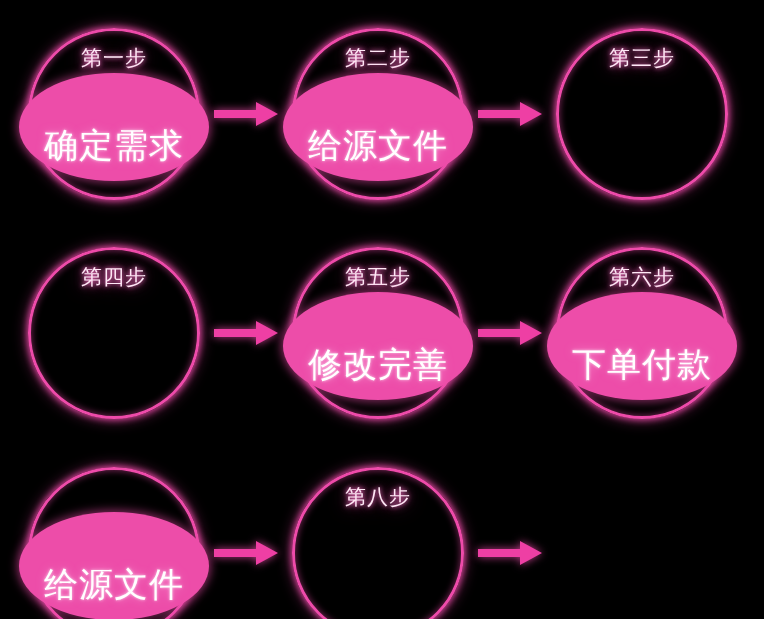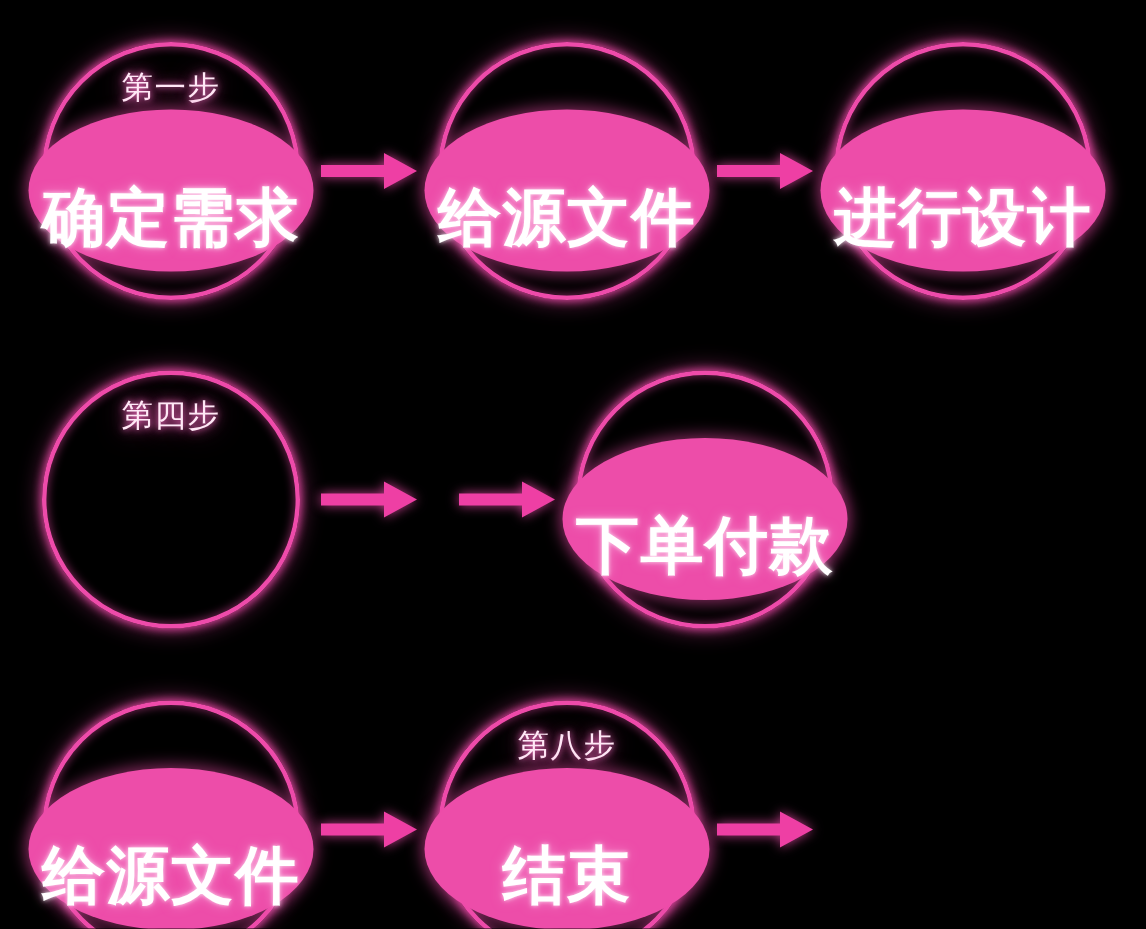--- a/index.html
+++ b/index.html
@@ -84,22 +84,22 @@
     height: 108px;
     border-radius: 50%;
     background: #ed4da9;
     display: flex;
     align-items: center;
     justify-content: center;
     box-shadow: 0 0 10px 2px rgba(237,77,169,0.55);
   }
 
   .step-label {
-    font-size: 42px;
-    font-weight: bold;
+    font-size: 34px;
+    font-weight: normal;
     line-height: 36px;
     color: #ffffff;
     letter-spacing: 1px;
     white-space: nowrap;
     text-shadow:
         0 0 3px rgba(255,255,255,0.75),
         0 0 8px rgba(255,190,235,0.60);
     margin-top: 36px;
   }
 
@@ -138,63 +138,69 @@
       </div>
     </div>
 
     <div class="flow-arrow">
       <svg width="68" height="48" viewBox="0 0 68 48" aria-hidden="true">
         <path d="M2 20 H44 V12 L66 24 L44 36 V28 H2 Z" fill="#ee3fa4"></path>
       </svg>
     </div>
 
     <div class="step-node">
+      <div class="step-index">第二步</div>
       <div class="step-pill-wrap">
         <div class="step-pill">
           <span class="step-label">给源文件</span>
         </div>
       </div>
     </div>
 
     <div class="flow-arrow">
       <svg width="68" height="48" viewBox="0 0 68 48" aria-hidden="true">
         <path d="M2 20 H44 V12 L66 24 L44 36 V28 H2 Z" fill="#ee3fa4"></path>
       </svg>
     </div>
 
     <div class="step-node">
-      <div class="step-pill-wrap">
-        <div class="step-pill">
-          <span class="step-label">进行设计</span>
-        </div>
-      </div>
+      <div class="step-index">第三步</div>
     </div>
   </div>
 
   <div class="flow-row row-2">
     <div class="gap-left"></div>
 
     <div class="step-node">
       <div class="step-index">第四步</div>
     </div>
 
     <div class="flow-arrow">
       <svg width="68" height="48" viewBox="0 0 68 48" aria-hidden="true">
         <path d="M2 20 H44 V12 L66 24 L44 36 V28 H2 Z" fill="#ee3fa4"></path>
       </svg>
     </div>
 
-
-    <div class="flow-arrow">
-      <svg width="68" height="48" viewBox="0 0 68 48" aria-hidden="true">
-        <path d="M2 20 H44 V12 L66 24 L44 36 V28 H2 Z" fill="#ee3fa4"></path>
-      </svg>
-    </div>
-
-    <div class="step-node">
+    <div class="step-node">
+      <div class="step-index">第五步</div>
+      <div class="step-pill-wrap">
+        <div class="step-pill">
+          <span class="step-label">修改完善</span>
+        </div>
+      </div>
+    </div>
+
+    <div class="flow-arrow">
+      <svg width="68" height="48" viewBox="0 0 68 48" aria-hidden="true">
+        <path d="M2 20 H44 V12 L66 24 L44 36 V28 H2 Z" fill="#ee3fa4"></path>
+      </svg>
+    </div>
+
+    <div class="step-node">
+      <div class="step-index">第六步</div>
       <div class="step-pill-wrap">
         <div class="step-pill">
           <span class="step-label">下单付款</span>
         </div>
       </div>
     </div>
   </div>
 
   <div class="flow-row row-3">
     <div class="gap-left"></div>
@@ -208,25 +214,20 @@
     </div>
 
     <div class="flow-arrow">
       <svg width="68" height="48" viewBox="0 0 68 48" aria-hidden="true">
         <path d="M2 20 H44 V12 L66 24 L44 36 V28 H2 Z" fill="#ee3fa4"></path>
       </svg>
     </div>
 
     <div class="step-node">
       <div class="step-index">第八步</div>
-      <div class="step-pill-wrap">
-        <div class="step-pill">
-          <span class="step-label">结束</span>
-        </div>
-      </div>
     </div>
 
     <div class="flow-arrow">
       <svg width="68" height="48" viewBox="0 0 68 48" aria-hidden="true">
         <path d="M2 20 H44 V12 L66 24 L44 36 V28 H2 Z" fill="#ee3fa4"></path>
       </svg>
     </div>
 
     <div class="spacer-node"></div>
   </div>

